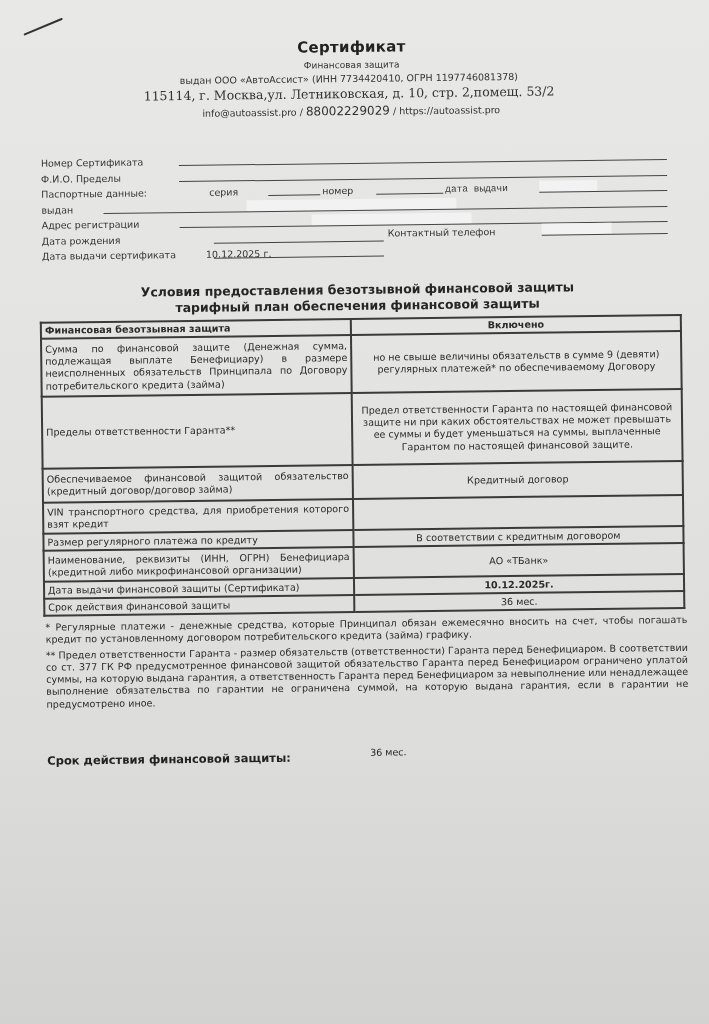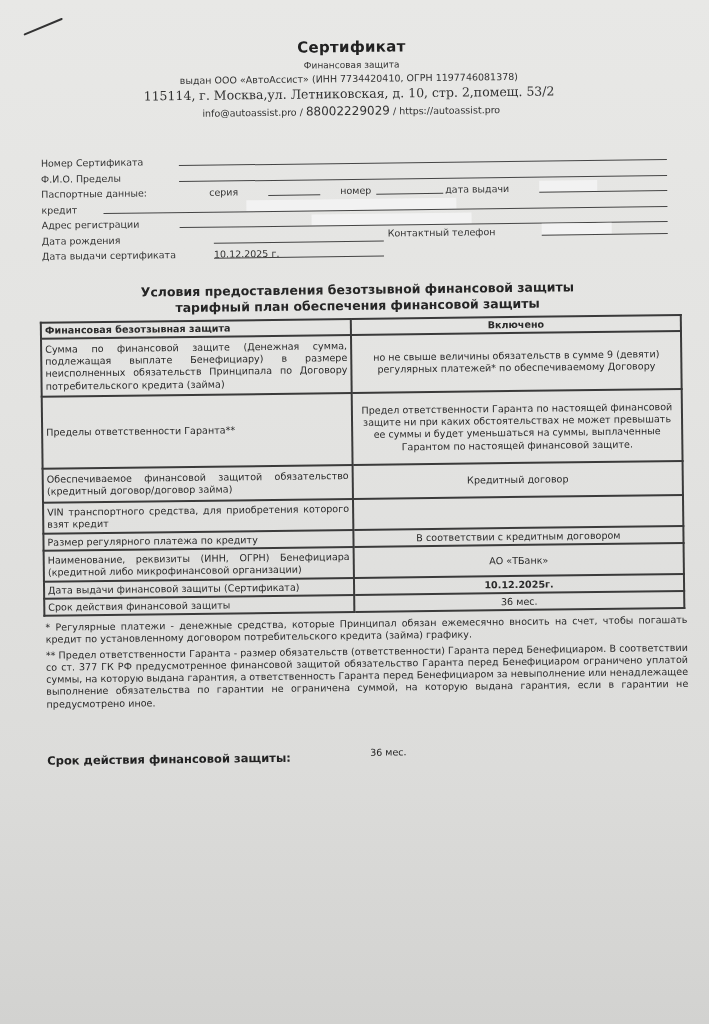--- a/index.html
+++ b/index.html
@@ -78,46 +78,46 @@
       <span class="line" style="left:138px; width:488px;"></span>
     </div>
     <div class="field-row">
       <span class="field-label">Ф.И.О. Пределы</span>
       <span class="line" style="left:138px; width:488px;"></span>
     </div>
     <div class="field-row">
       <span class="field-label">Паспортные данные:</span>
       <span class="field-value" style="left:168px;">серия</span>
       <span class="line" style="left:227px; width:52px;"></span>
-      <span class="field-value" style="left:299px;">номер</span>
+      <span class="field-value" style="left:281px;">номер</span>
       <span class="line" style="left:335px; width:67px;"></span>
-      <span class="field-value" style="left:404px;">дата выдачи</span>
+      <span class="field-value" style="left:404px;font-family:Liberation Mono, monospace;">дата выдачи</span>
       <span class="redact" style="left:498px; top:0; width:58px;"></span>
       <span class="line" style="left:498px; width:128px;"></span>
     </div>
     <div class="field-row">
-      <span class="field-label">кредит</span>
+      <span class="field-label">выдан</span>
       <span class="redact" style="left:205px; top:0; width:210px;"></span>
       <span class="line" style="left:62px; width:564px;"></span>
     </div>
     <div class="field-row">
       <span class="field-label">Адрес регистрации</span>
       <span class="redact" style="left:270px; top:0; width:160px;"></span>
       <span class="line" style="left:138px; width:488px;"></span>
     </div>
     <div class="field-row">
       <span class="field-label">Дата рождения</span>
       <span class="line" style="left:172px; width:170px;"></span>
       <span class="field-value" style="left:346px; top:-2px;">Контактный телефон</span>
       <span class="redact" style="left:500px; top:-4px; width:70px;"></span>
       <span class="line" style="left:500px; top:-4px; width:126px;"></span>
     </div>
     <div class="field-row">
       <span class="field-label">Дата выдачи сертификата</span>
-      <span class="field-value" style="left:172px;">10.12.2025 г.</span>
+      <span class="field-value" style="left:164px;">10.12.2025 г.</span>
       <span class="line" style="left:172px; width:170px;"></span>
     </div>
   </div>
 
   <div class="conditions-title">
     <div>Условия предоставления безотзывной финансовой защиты</div>
     <div>тарифный план обеспечения финансовой защиты</div>
   </div>
 
   <table class="terms">

